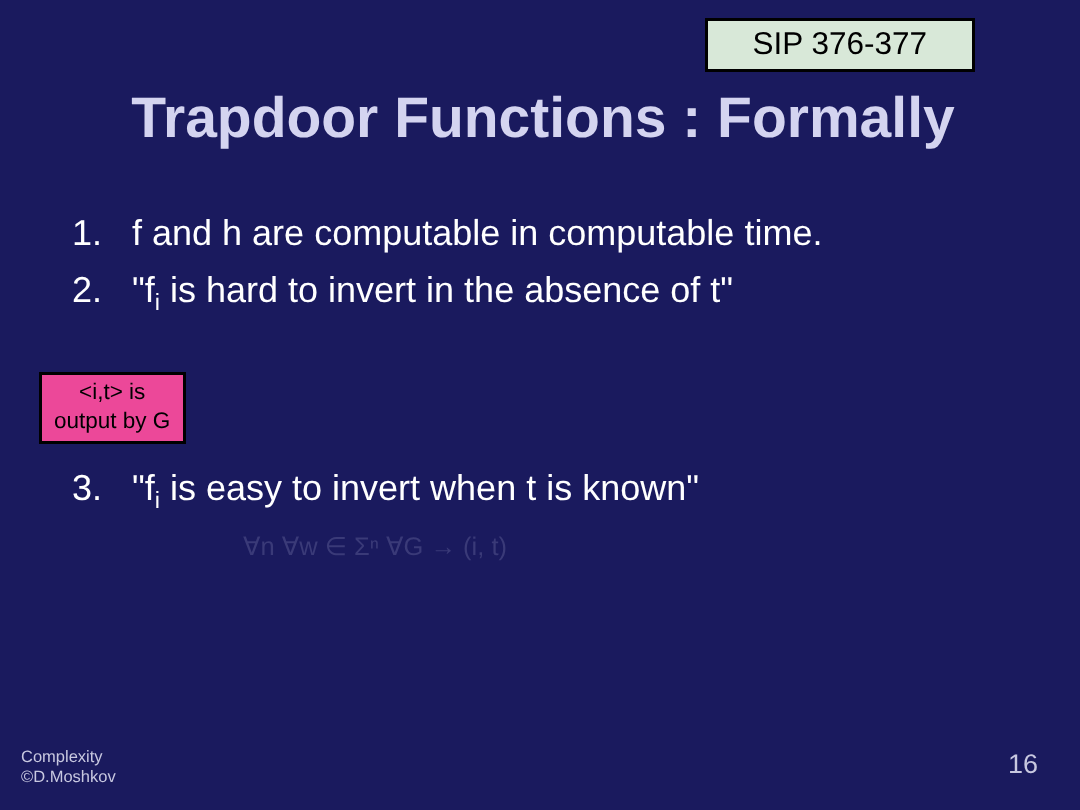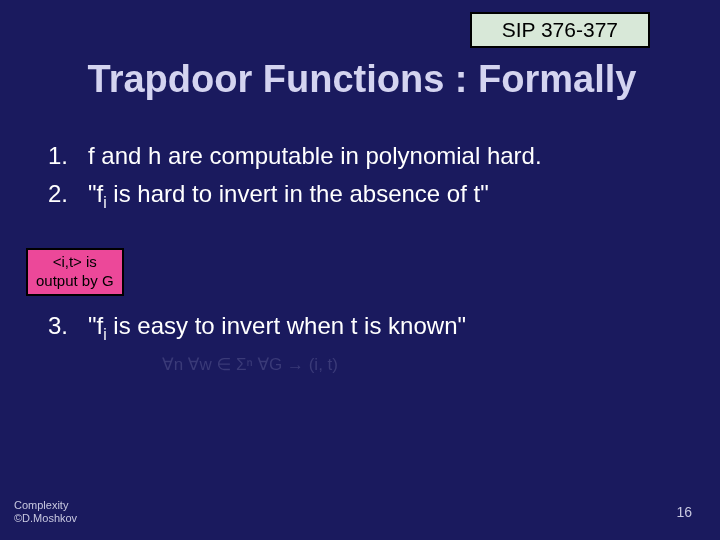--- a/index.html
+++ b/index.html
@@ -76,37 +76,37 @@
     color: #c8c8e0;
     font-size: 11px;
     font-family: Arial, sans-serif;
     line-height: 1.25;
   }
   .pagenum {
     position: absolute;
     bottom: 20px;
     right: 28px;
     color: #c8c8e0;
-    font-size: 14px;
+    font-size: 18px;
     font-family: Arial, sans-serif;
   }
 </style>
 </head>
 <body>
 
 <div class="ref-box">
   <span>SIP 376-377</span>
 </div>
 
 <div class="title">Trapdoor Functions : Formally</div>
 
 <div class="content">
   <div class="item">
     <div class="num">1.</div>
-    <div class="txt">f and h are computable in polynomial hard.</div>
+    <div class="txt">f and h are computable in computable time.</div>
   </div>
   <div class="item">
     <div class="num">2.</div>
     <div class="txt">
       <span>"f</span><span class="sub">i</span><span> is hard to invert in the absence of t"</span>
     </div>
   </div>
 </div>
 
 <div class="note-box">

